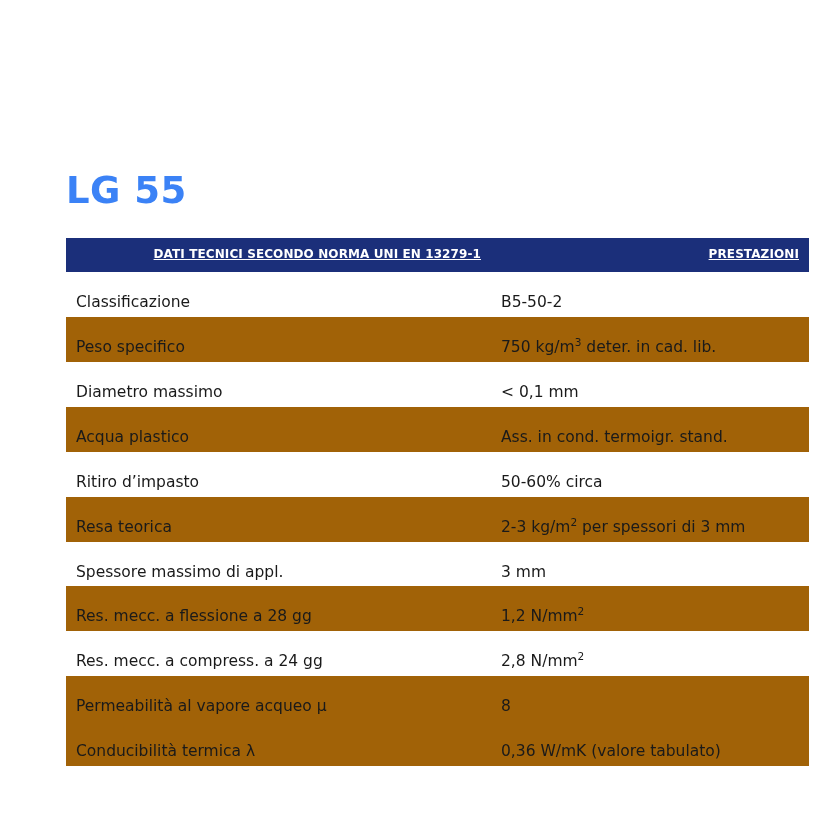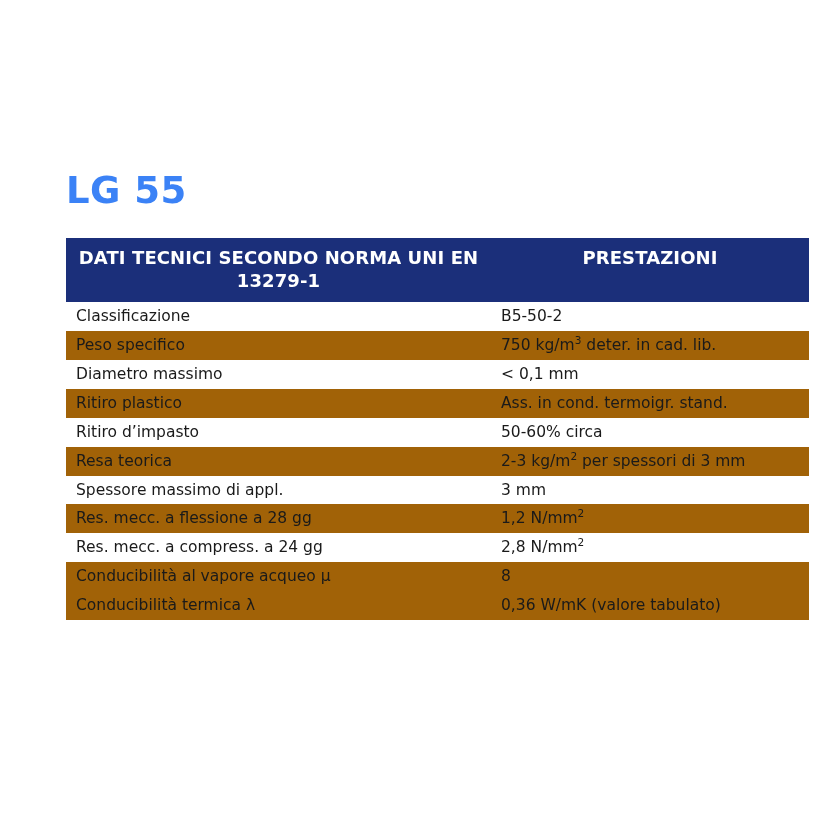--- a/index.html
+++ b/index.html
@@ -37,33 +37,34 @@
     width: 703px;
   }
   table.spec {
     width: 100%;
     border-collapse: collapse;
     table-layout: fixed;
   }
   table.spec th {
     background: #1b2f7a;
     color: #ffffff;
-    font-size: 18px;
+    font-size: 12px;
     font-weight: bold;
-    text-align: center;
+    text-align: right;
     padding: 9px 10px 10px 10px;
     line-height: 1.25;
     vertical-align: top;
     letter-spacing: 0.1px;
+    text-decoration: underline;
   }
   table.spec th.col-a { width: 405px; }
   table.spec th.col-b { width: 298px; }
   table.spec td {
     font-size: 15.5px;
-    padding: 4px 10px 4px 10px;
+    padding: 20px 10px 4px 10px;
     line-height: 1.35;
     vertical-align: top;
     color: #1a1a1a;
     white-space: nowrap;
     overflow: hidden;
     text-overflow: ellipsis;
   }
   table.spec tr.odd td { background: #ffffff; }
   table.spec tr.even td { background: #a16207; }
   sup { font-size: 0.68em; vertical-align: super; line-height: 0; }
@@ -90,21 +91,21 @@
           </tr>
           <tr class="even">
             <td>Peso specifico</td>
             <td>750 kg/m<sup>3</sup> deter. in cad. lib.</td>
           </tr>
           <tr class="odd">
             <td>Diametro massimo</td>
             <td>&lt; 0,1 mm</td>
           </tr>
           <tr class="even">
-            <td>Ritiro plastico</td>
+            <td>Acqua plastico</td>
             <td>Ass. in cond. termoigr. stand.</td>
           </tr>
           <tr class="odd">
             <td>Ritiro d’impasto</td>
             <td>50-60% circa</td>
           </tr>
           <tr class="even">
             <td>Resa teorica</td>
             <td>2-3 kg/m<sup>2</sup> per spessori di 3 mm</td>
           </tr>
@@ -114,21 +115,21 @@
           </tr>
           <tr class="even">
             <td>Res. mecc. a flessione a 28 gg</td>
             <td>1,2 N/mm<sup>2</sup></td>
           </tr>
           <tr class="odd">
             <td>Res. mecc. a compress. a 24 gg</td>
             <td>2,8 N/mm<sup>2</sup></td>
           </tr>
           <tr class="even">
-            <td>Conducibilità al vapore acqueo μ</td>
+            <td>Permeabilità al vapore acqueo μ</td>
             <td>8</td>
           </tr>
           <tr class="even">
             <td>Conducibilità termica λ</td>
             <td>0,36 W/mK (valore tabulato)</td>
           </tr>
         </tbody>
     </table>
   </div>
 

